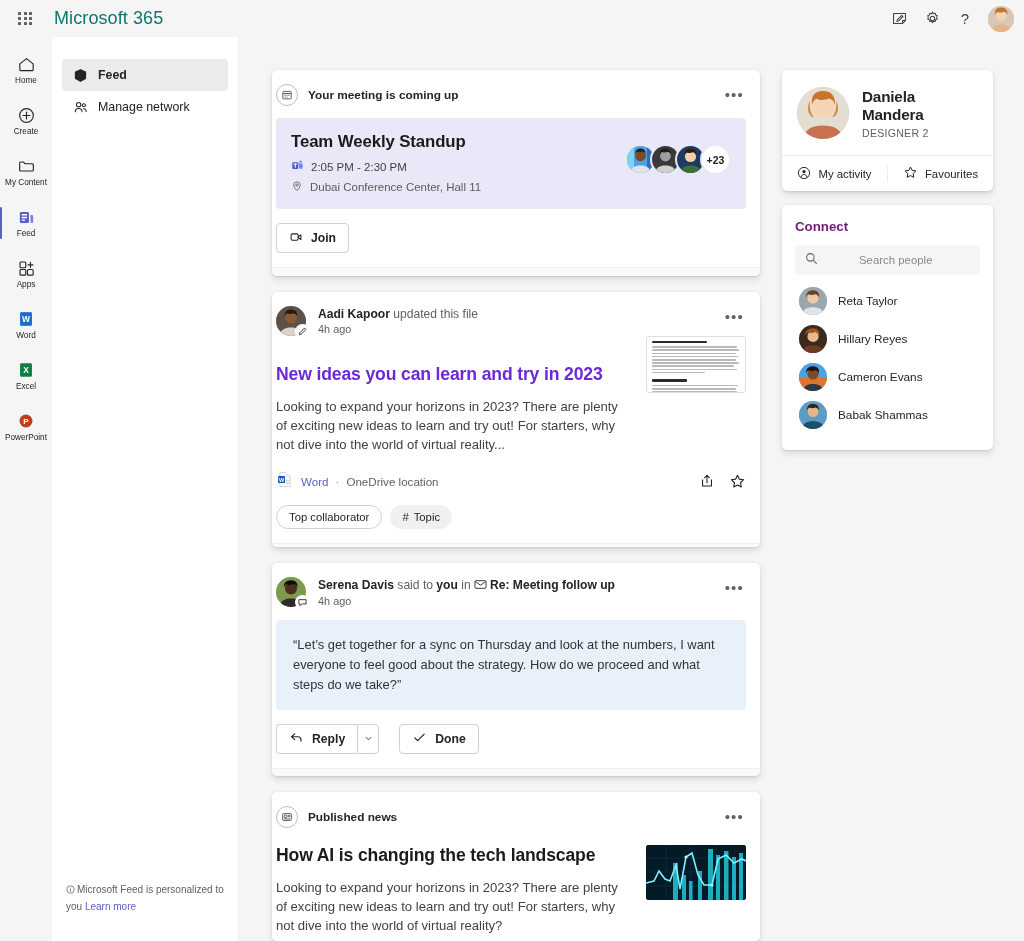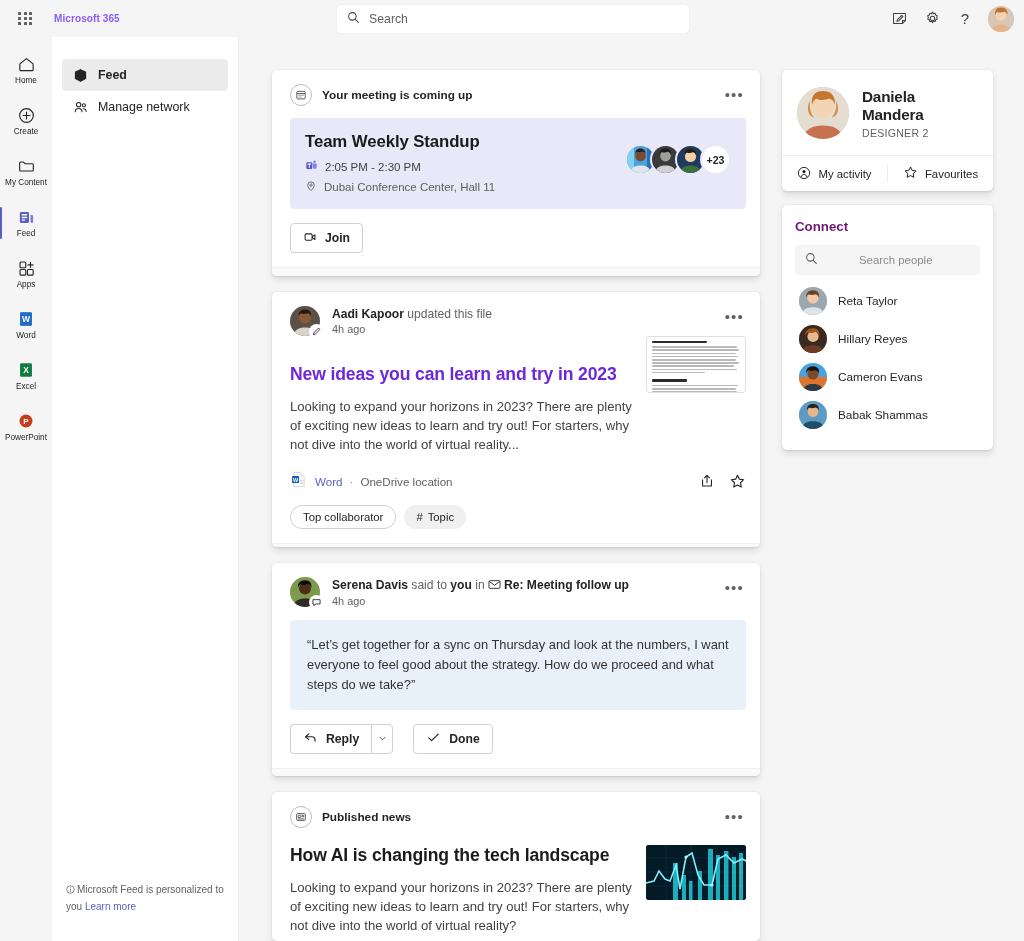--- a/index.html
+++ b/index.html
@@ -24,21 +24,21 @@
     width: 34px; height: 32px;
     display: flex; align-items: center; justify-content: center;
     border-radius: 4px; cursor: pointer;
   }
   .waffle-grid {
     display: grid; grid-template-columns: repeat(3, 3px);
     grid-template-rows: repeat(3, 3px); gap: 2.4px;
   }
   .waffle-grid i { display:block; width:3px; height:3px; background:#616161; border-radius:0.5px; }
   .brand {
-    font-size: 10px; font-weight: 700; color: #8b5cf6;
+    font-size: 18px; font-weight: 400; color: #0f766e;
     margin-left: 12px; letter-spacing: .1px; cursor: pointer;
   }
   .searchbar {
     position: absolute; left: 337px; width: 352px; height: 28px;
     background: #ffffff; border-radius: 4px;
     display: flex; align-items: center; padding: 0 10px;
     box-shadow: 0 0 1px rgba(0,0,0,.16);
   }
   .searchbar input {
     border: 0; outline: 0; background: transparent;
@@ -106,21 +106,21 @@
     display: flex; gap: 22px; overflow-y: auto;
     padding: 33px 32px 0 33px;
   }
   .feed { width: 488px; min-width: 488px; display: flex; flex-direction: column; gap: 16px; }
 
   .card {
     background: #ffffff; border-radius: 5px;
     box-shadow: 0 0.6px 1.8px rgba(0,0,0,.10), 0 3.2px 7.2px rgba(0,0,0,.10);
     overflow: hidden;
   }
-  .card-body { padding: 14px 14px 0 18px; }
+  .card-body { padding: 14px 14px 0 4px; }
   .card-row { display: flex; align-items: flex-start; }
 
   .circ-icon {
     width: 22px; height: 22px; border-radius: 50%;
     border: 1px solid #bdbdbd; color: #424242;
     display: flex; align-items: center; justify-content: center; flex: none;
   }
   .card-kicker {
     font-size: 11.8px; font-weight: 700; color: #242424; margin-left: 10px;
     line-height: 22px;
@@ -281,29 +281,20 @@
         <i></i>
         <i></i>
         <i></i>
         <i></i>
         <i></i>
         <i></i>
       </div>
   </div>
   <div class="brand">Microsoft 365</div>
 
-  <div class="searchbar">
-    <span>
-      <svg width="13" height="13" viewBox="0 0 16 16" fill="none" stroke="#424242" stroke-width="1.3">
-        <circle cx="6.6" cy="6.6" r="4.6"></circle>
-          <line x1="10.2" y1="10.2" x2="14" y2="14" stroke-linecap="round"></line>
-      </svg>
-    </span>
-    <input type="text" value="" placeholder="Search" style="">
-  </div>
 
   <div class="header-right">
     <div class="hdr-btn">
       <svg width="17" height="17" viewBox="0 0 20 20" fill="none" stroke="#424242" stroke-width="1.2">
         <path d="M3 4.2h14v8.2l-3.4 3.4H3z" stroke-linejoin="round"></path>
         <path d="M17 12.4h-3.4v3.4"></path>
         <path d="M12.6 6.4l-5 5 -.6 2 2-.6 5-5z" stroke-linejoin="round"></path>
       </svg>
     </div>
     <div class="hdr-btn">

